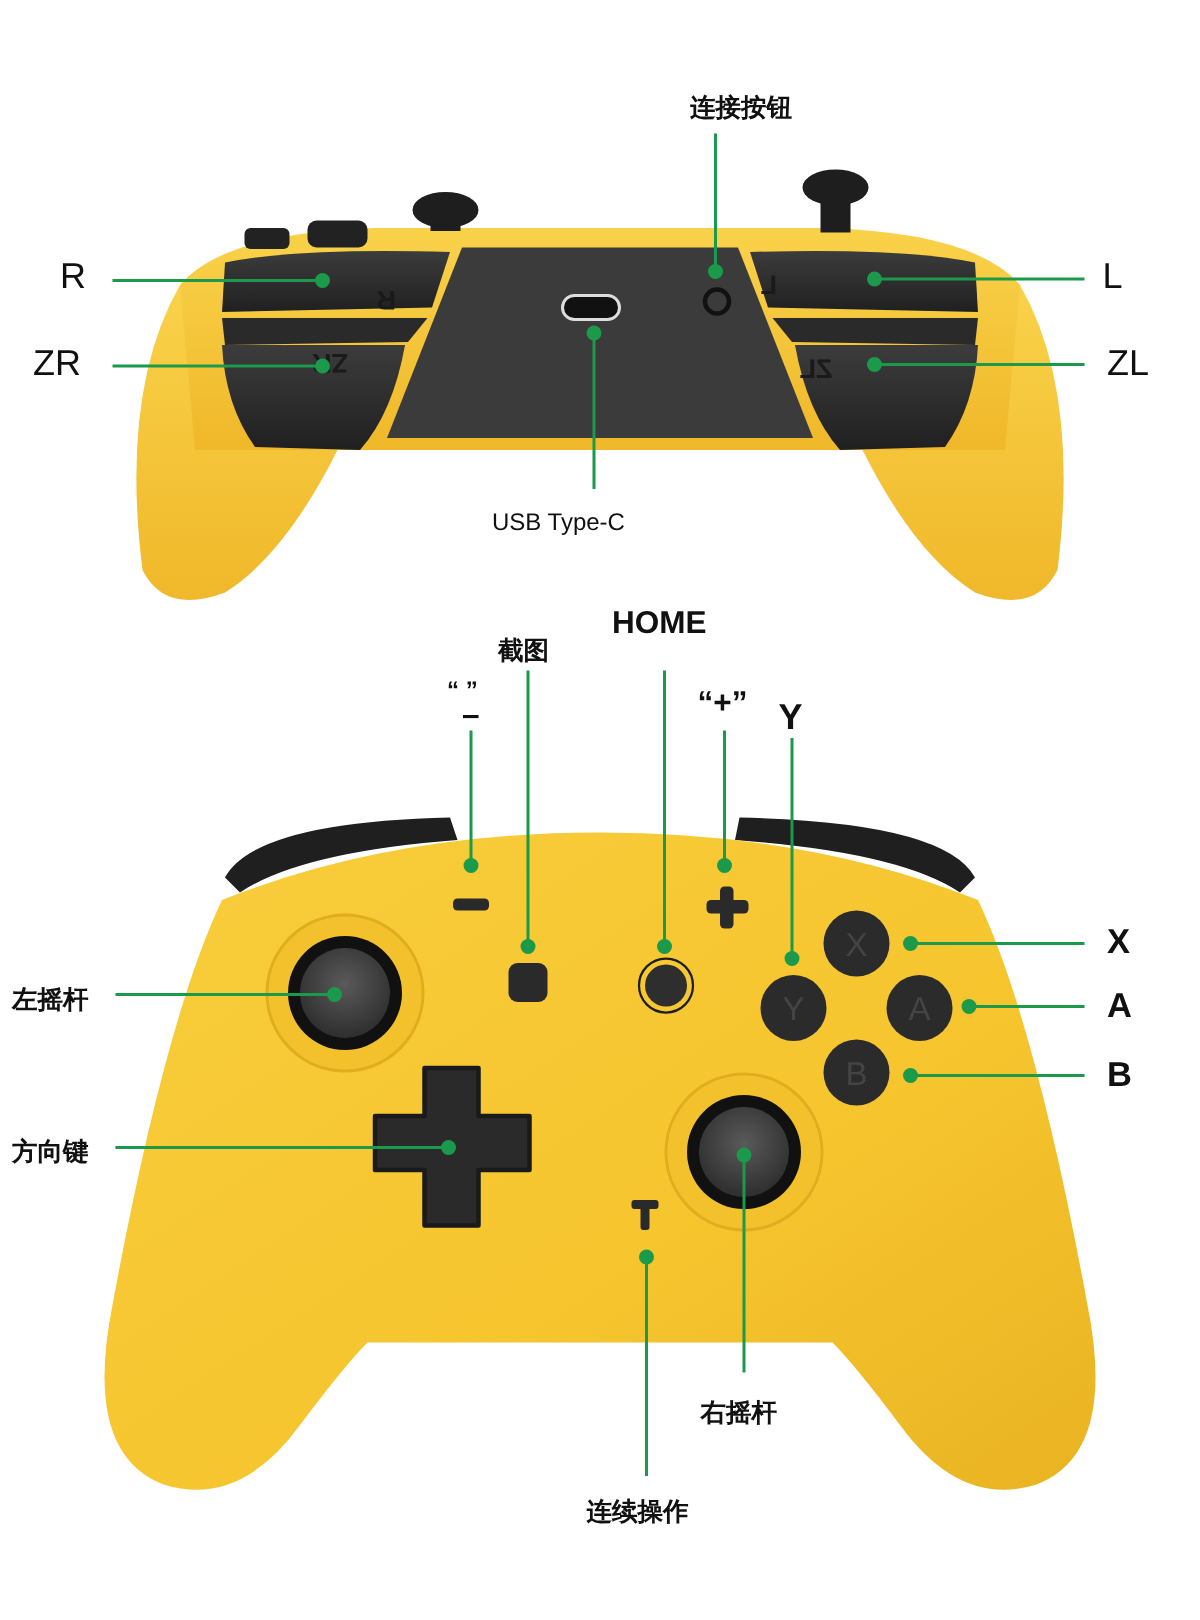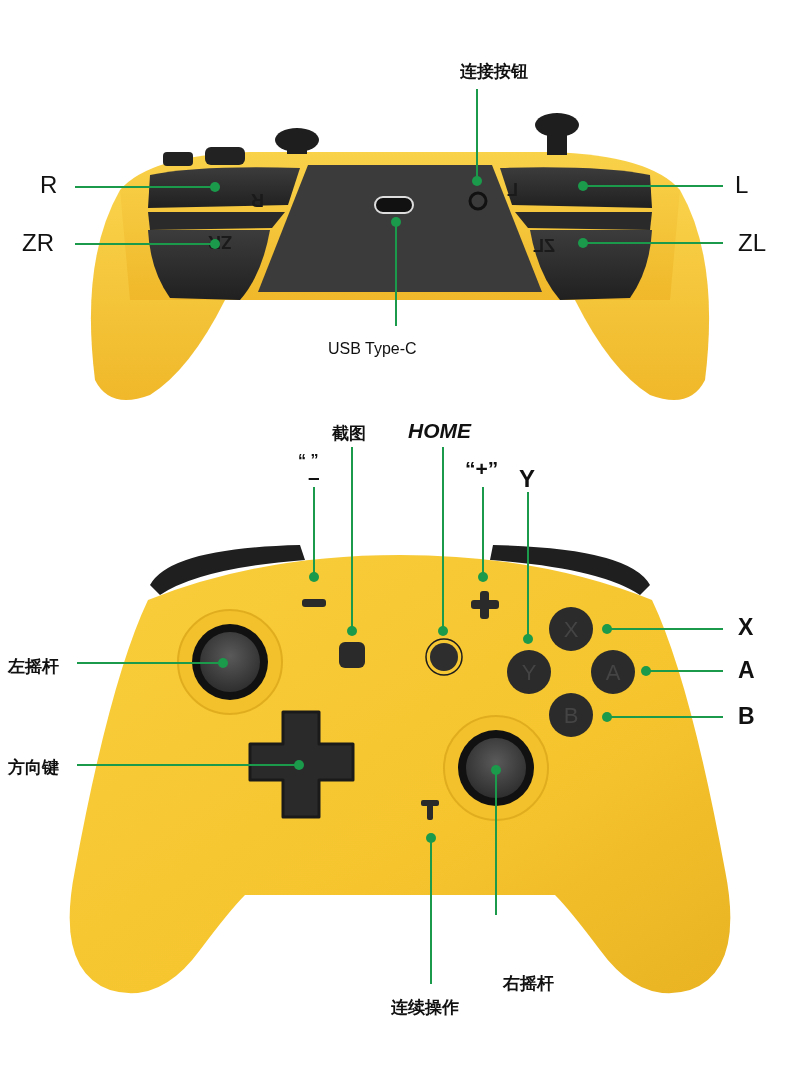--- a/index.html
+++ b/index.html
@@ -145,21 +145,21 @@
 
 <div class="abs lbl-b" style="left:298px;top:452px;font-size:16px;">“ ”</div>
 <div class="abs lbl-b" style="left:308px;top:465px;">–</div>
 <div class="vline" style="left:313px;top:487px;height:90px;"></div>
 <div class="dot" style="left:314px;top:577px;"></div>
 
 <div class="abs lbl-cn" style="left:332px;top:422px;">截图</div>
 <div class="vline" style="left:351px;top:447px;height:184px;"></div>
 <div class="dot" style="left:352px;top:631px;"></div>
 
-<div class="abs lbl-b" style="left:408px;top:419px;font-style:italic;">HOME</div>
+<div class="abs lbl-b" style="left:408px;top:404px;">HOME</div>
 <div class="vline" style="left:442px;top:447px;height:184px;"></div>
 <div class="dot" style="left:443px;top:631px;"></div>
 
 <div class="abs lbl-b" style="left:465px;top:457px;">“+”</div>
 <div class="vline" style="left:482px;top:487px;height:90px;"></div>
 <div class="dot" style="left:483px;top:577px;"></div>
 
 <div class="abs lbl-b" style="left:519px;top:465px;font-size:24px;">Y</div>
 <div class="vline" style="left:527px;top:492px;height:147px;"></div>
 <div class="dot" style="left:528px;top:639px;"></div>
@@ -179,17 +179,17 @@
 <div class="abs lbl-cn" style="left:8px;top:655px;">左摇杆</div>
 <div class="hline" style="left:77px;top:662px;width:146px;"></div>
 <div class="dot" style="left:223px;top:663px;"></div>
 
 <div class="abs lbl-cn" style="left:8px;top:756px;">方向键</div>
 <div class="hline" style="left:77px;top:764px;width:222px;"></div>
 <div class="dot" style="left:299px;top:765px;"></div>
 
 <div class="dot" style="left:496px;top:770px;"></div>
 <div class="vline" style="left:495px;top:770px;height:145px;"></div>
-<div class="abs lbl-cn" style="left:467px;top:972px;margin-left:36px;">右摇杆</div>
+<div class="abs lbl-cn" style="left:467px;top:930px;">右摇杆</div>
 
 <div class="dot" style="left:431px;top:838px;"></div>
 <div class="vline" style="left:430px;top:838px;height:146px;"></div>
 <div class="abs lbl-cn" style="left:391px;top:996px;">连续操作</div>
 
 </body></html>

